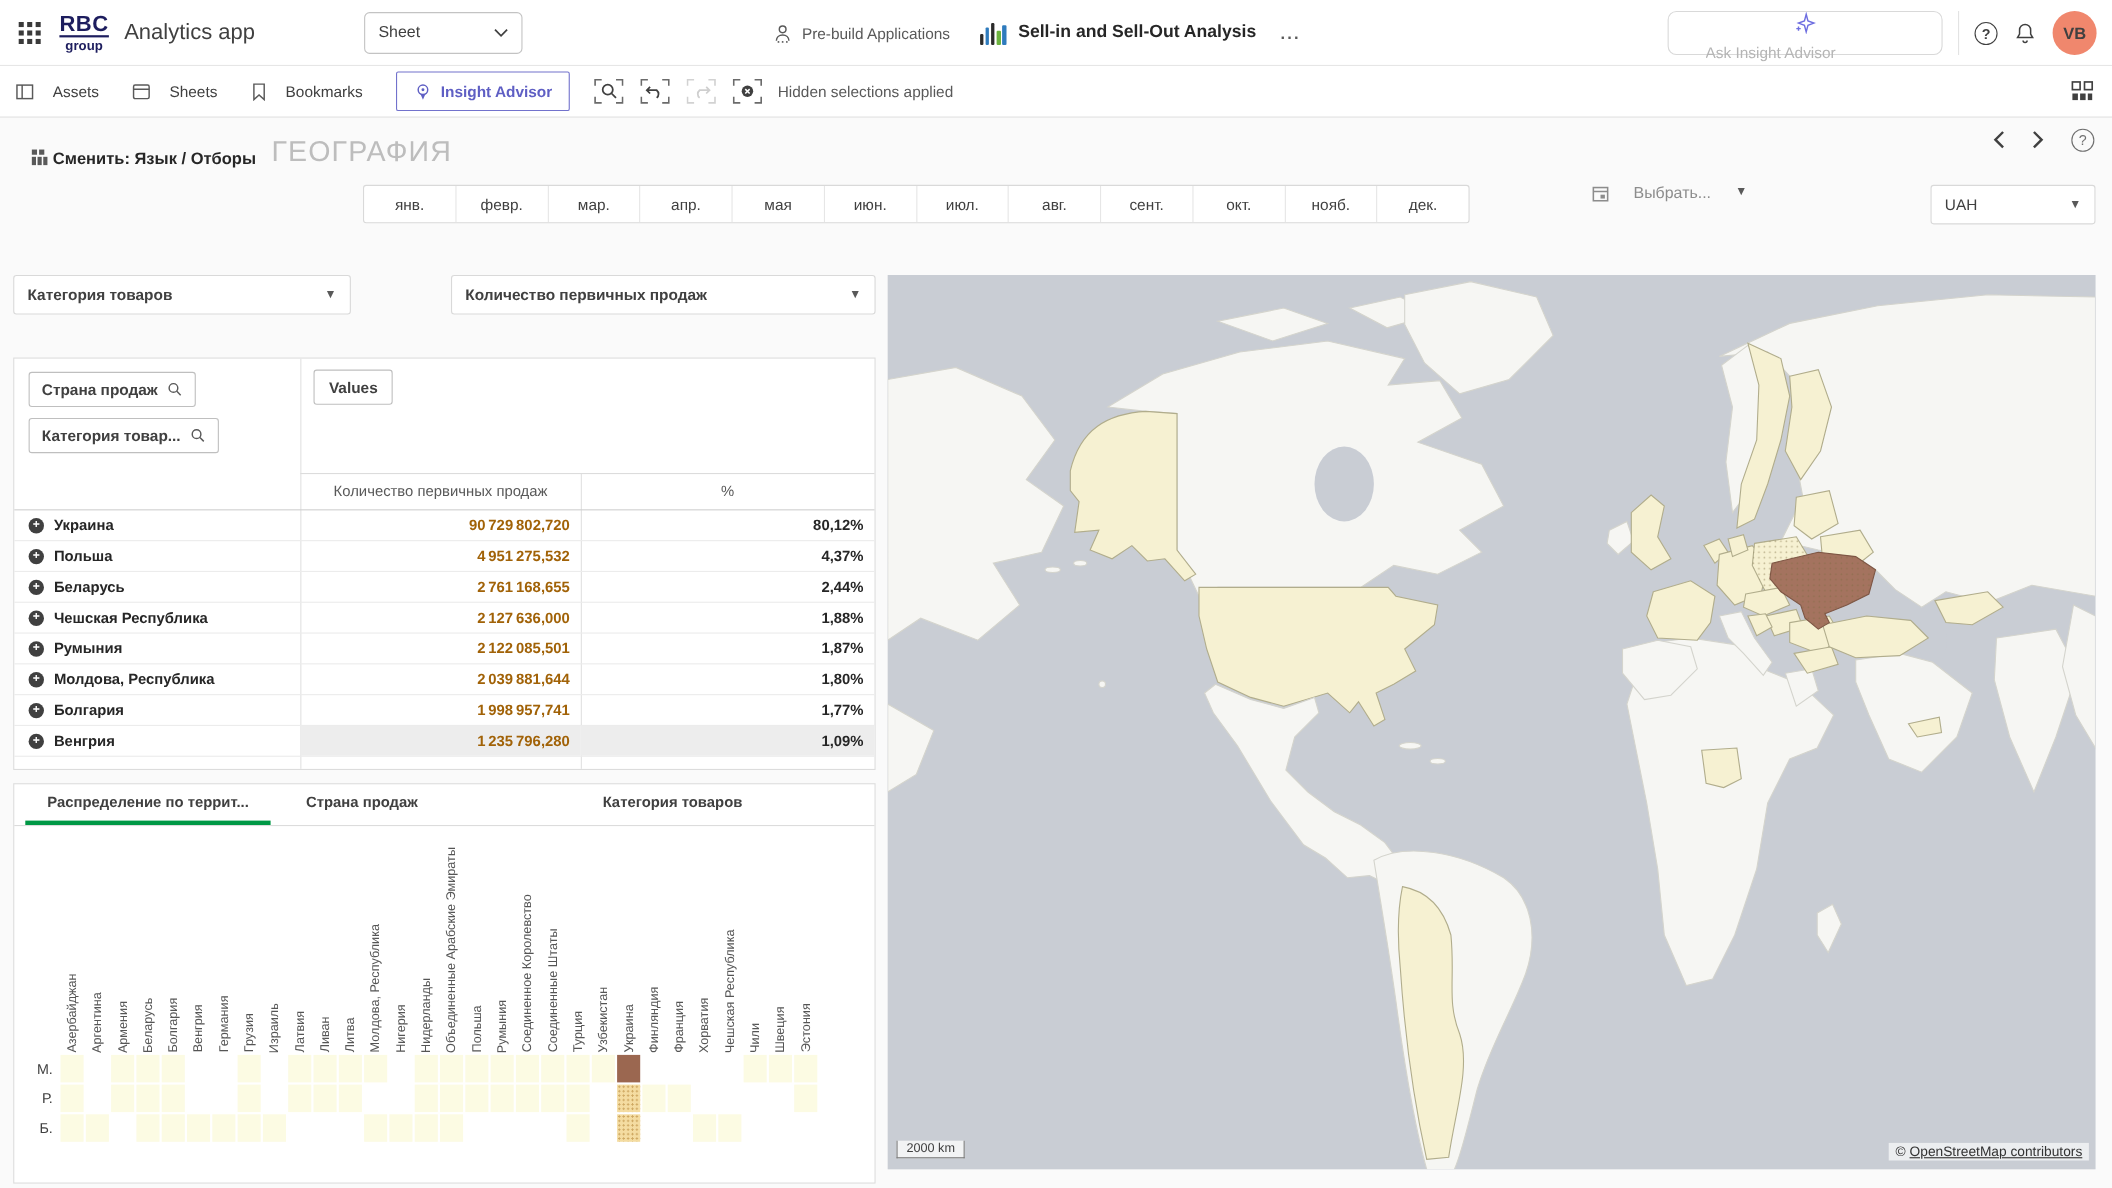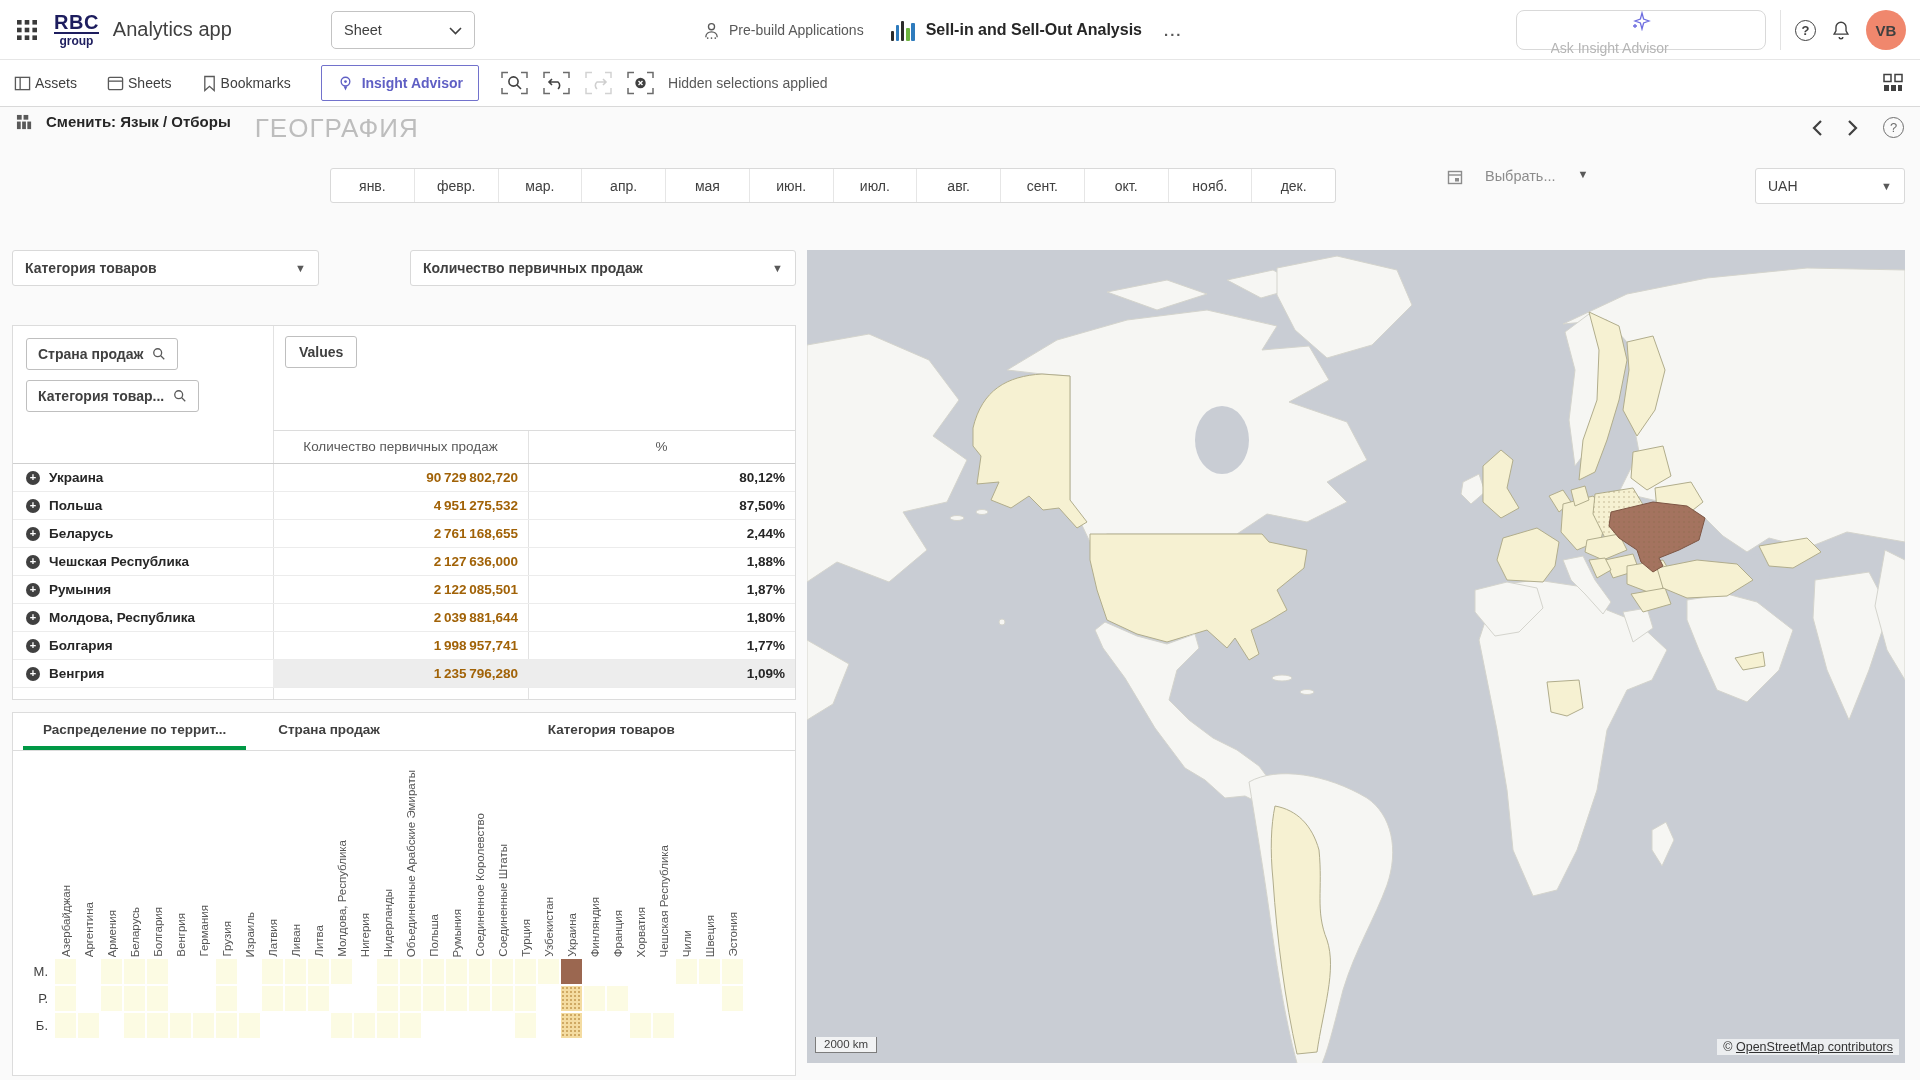--- a/index.html
+++ b/index.html
@@ -24,30 +24,30 @@
   .hdr-right{position:absolute;right:14px;top:0;height:60px;display:flex;align-items:center;gap:14px;}
   .ask{width:250px;height:40px;border:1px solid #d9d9d9;border-radius:8px;background:#fff;display:flex;align-items:center;padding:0 10px;gap:8px;flex-direction:column;}
   .ask input{border:none;outline:none;flex:1;font-size:14px;color:#404040;background:transparent;}
   .ask input::placeholder{color:#b5b5b5;}
   .vdiv{width:1px;height:40px;background:#e3e3e3;}
   .helpc{width:21px;height:21px;border:1.6px solid #404040;border-radius:50%;font-size:13px;font-weight:700;color:#404040;display:flex;align-items:center;justify-content:center;cursor:pointer;}
   .avatar{width:40px;height:40px;border-radius:50%;background:var(--avatar);color:#404040;font-size:15px;font-weight:700;display:flex;align-items:center;justify-content:center;cursor:pointer;}
 
   
   .tbar{position:relative;height:47px;background:#fff;border-bottom:1px solid #d9d9d9;display:flex;align-items:center;padding:0 14px;}
-  .titem{display:flex;align-items:center;gap:4px;font-size:14px;color:#404040;margin-right:30px;cursor:pointer;}
+  .titem{display:flex;align-items:center;gap:17px;font-size:14px;color:#404040;margin-right:30px;cursor:pointer;}
   .ia-box{display:flex;align-items:center;gap:8px;border:1px solid #7272cc;border-radius:2px;padding:8px 15px;color:#5f5fc4;font-size:14px;font-weight:600;margin-right:22px;cursor:pointer;}
   .selgrp{display:flex;align-items:center;gap:15px;margin-right:14px;}
   .selico{cursor:pointer;}
   .status{font-size:14px;color:#595959;}
   .tbar-right{position:absolute;right:16px;cursor:pointer;}
 
   
   .content{position:relative;height:973px;background:#fafafa;}
-  .title-row{position:absolute;left:16px;top:6px;height:40px;display:flex;align-items:flex-start;gap:10px;}
+  .title-row{position:absolute;left:28px;top:6px;height:40px;display:flex;align-items:flex-end;}
   .switch-lbl{font-size:15px;font-weight:700;color:#262626;margin-left:3px;}
   .geo{font-size:26px;color:#bdbdbd;margin-left:14px;letter-spacing:1px;}
   .nav-ctl{position:absolute;right:16px;top:10px;display:flex;align-items:center;gap:24px;}
   .nav-ctl .helpc{border-width:1.4px;border-color:#6f6f6f;color:#6f6f6f;font-weight:400;}
 
   .frow{position:absolute;top:61px;left:0;right:0;height:36px;}
   .btn-group{position:absolute;display:flex;height:35px;background:#fff;border:1px solid #d9d9d9;border-radius:3px;overflow:hidden;}
   .fbtn{flex:1;border:none;border-left:1px solid #e6e6e6;background:transparent;font-size:14px;color:#404040;cursor:pointer;padding:0;}
   .fbtn:first-child{border-left:none;}
   #years-group{left:12px;width:307px;}
@@ -388,21 +388,21 @@
             </div>
             <div class="pc-val">90 729 802,720</div>
             <div class="pc-pct">80,12%</div>
           </div>
           <div class="prow">
             <div class="pc-name">
               <span class="expand">+</span>
               <span class="pname">Польша</span>
             </div>
             <div class="pc-val">4 951 275,532</div>
-            <div class="pc-pct">87,50%</div>
+            <div class="pc-pct">4,37%</div>
           </div>
           <div class="prow">
             <div class="pc-name">
               <span class="expand">+</span>
               <span class="pname">Беларусь</span>
             </div>
             <div class="pc-val">2 761 168,655</div>
             <div class="pc-pct">2,44%</div>
           </div>
           <div class="prow">

